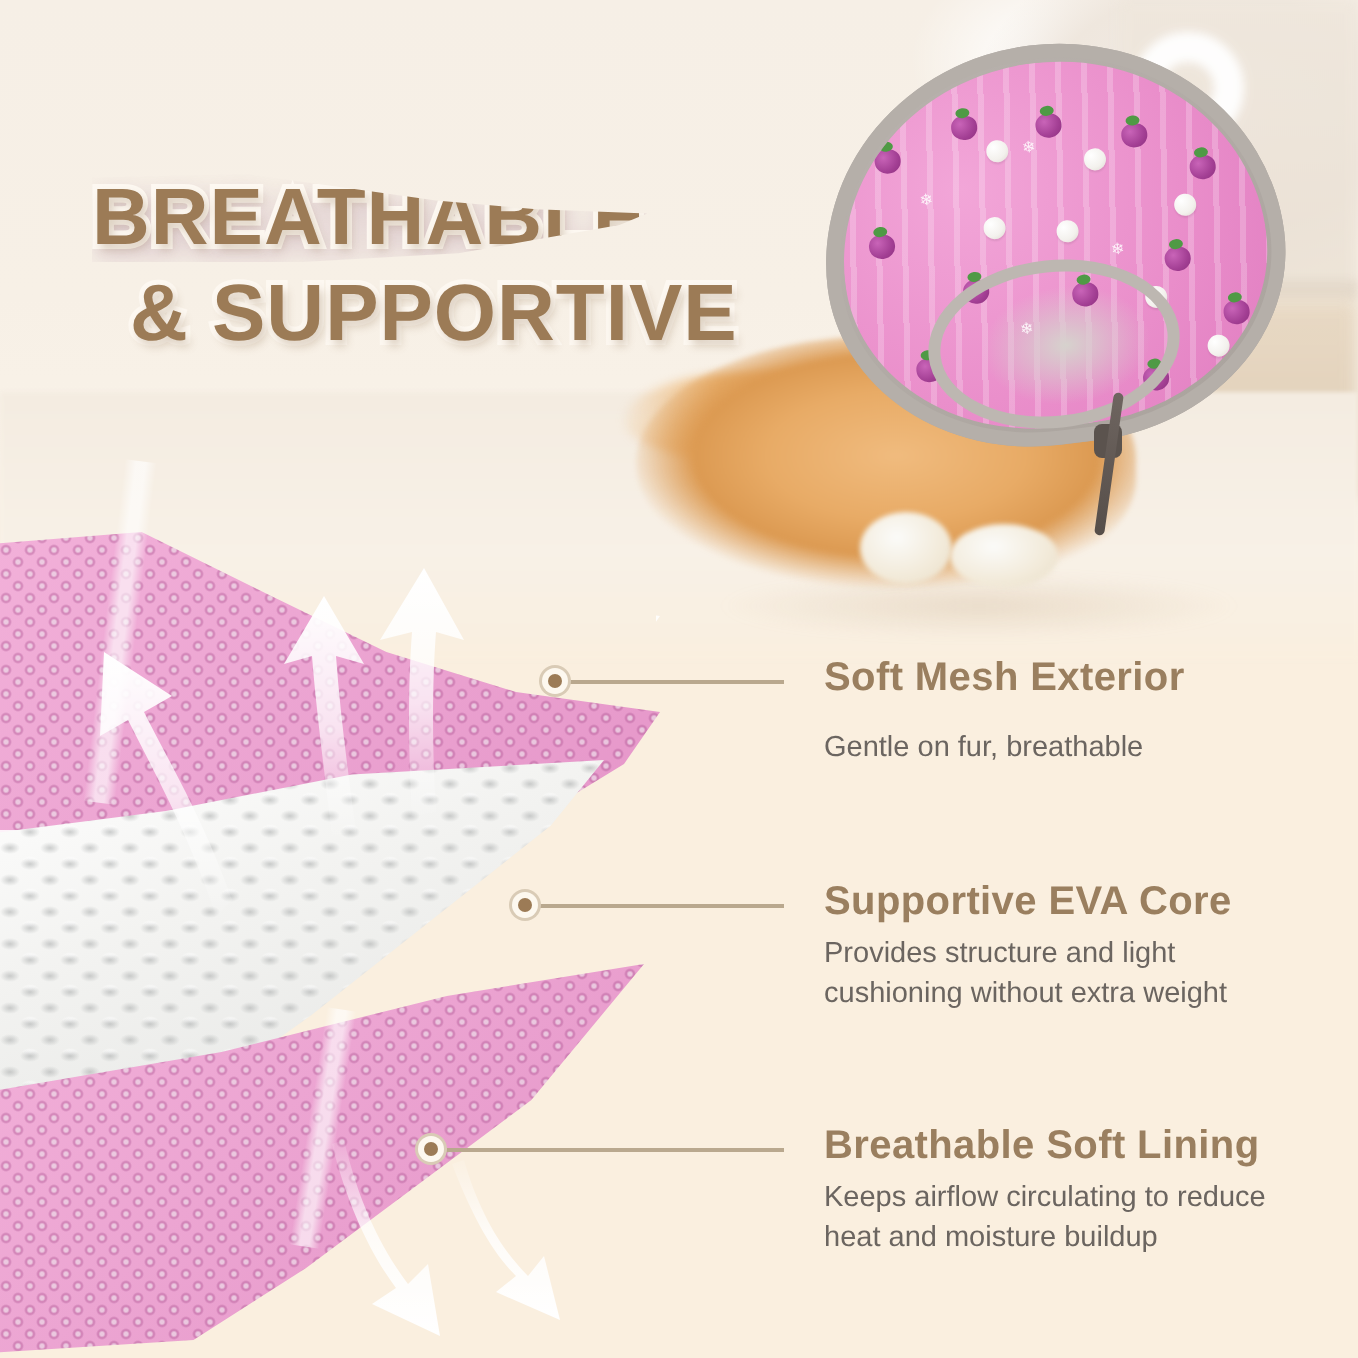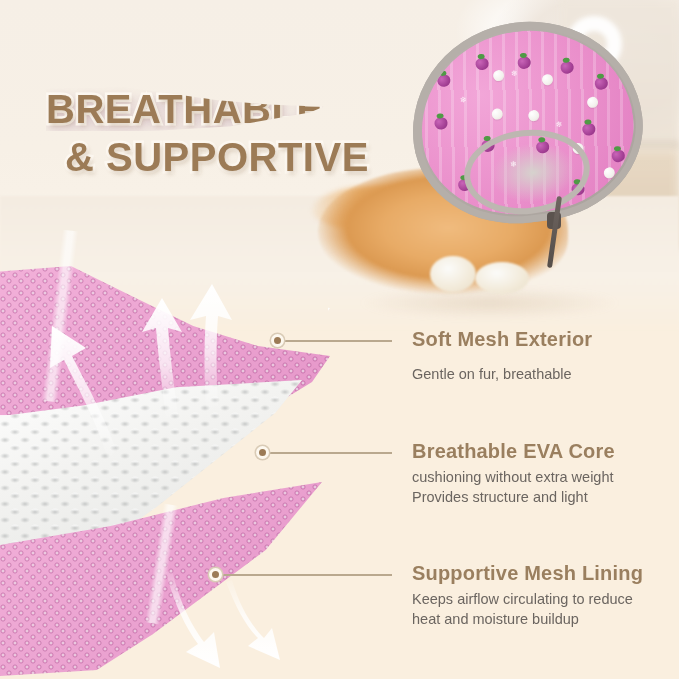--- a/index.html
+++ b/index.html
@@ -366,30 +366,30 @@
     <div class="dot" style="left:271px;top:334px;"></div>
     <div class="f-title" style="top:328px;">Soft Mesh Exterior</div>
     <div class="f-body" style="top:364px;">
       <div>Gentle on fur, breathable</div>
     </div>
   </div>
 
   <div class="callout">
     <div class="lead" style="left:268px;top:452px;width:124px;"></div>
     <div class="dot" style="left:256px;top:446px;"></div>
-    <div class="f-title" style="top:440px;">Breathable EVA Core</div>
+    <div class="f-title" style="top:440px;">Supportive EVA Core</div>
     <div class="f-body" style="top:467px;">
+      <div>Provides structure and light</div>
       <div>cushioning without extra weight</div>
-      <div>Provides structure and light</div>
     </div>
   </div>
 
   <div class="callout">
     <div class="lead" style="left:221px;top:574px;width:171px;"></div>
     <div class="dot" style="left:209px;top:568px;"></div>
-    <div class="f-title" style="top:562px;">Supportive Mesh Lining</div>
+    <div class="f-title" style="top:562px;">Breathable Soft Lining</div>
     <div class="f-body" style="top:589px;">
       <div>Keeps airflow circulating to reduce</div>
       <div>heat and moisture buildup</div>
     </div>
   </div>
 
 </div>
 
 </body></html>

